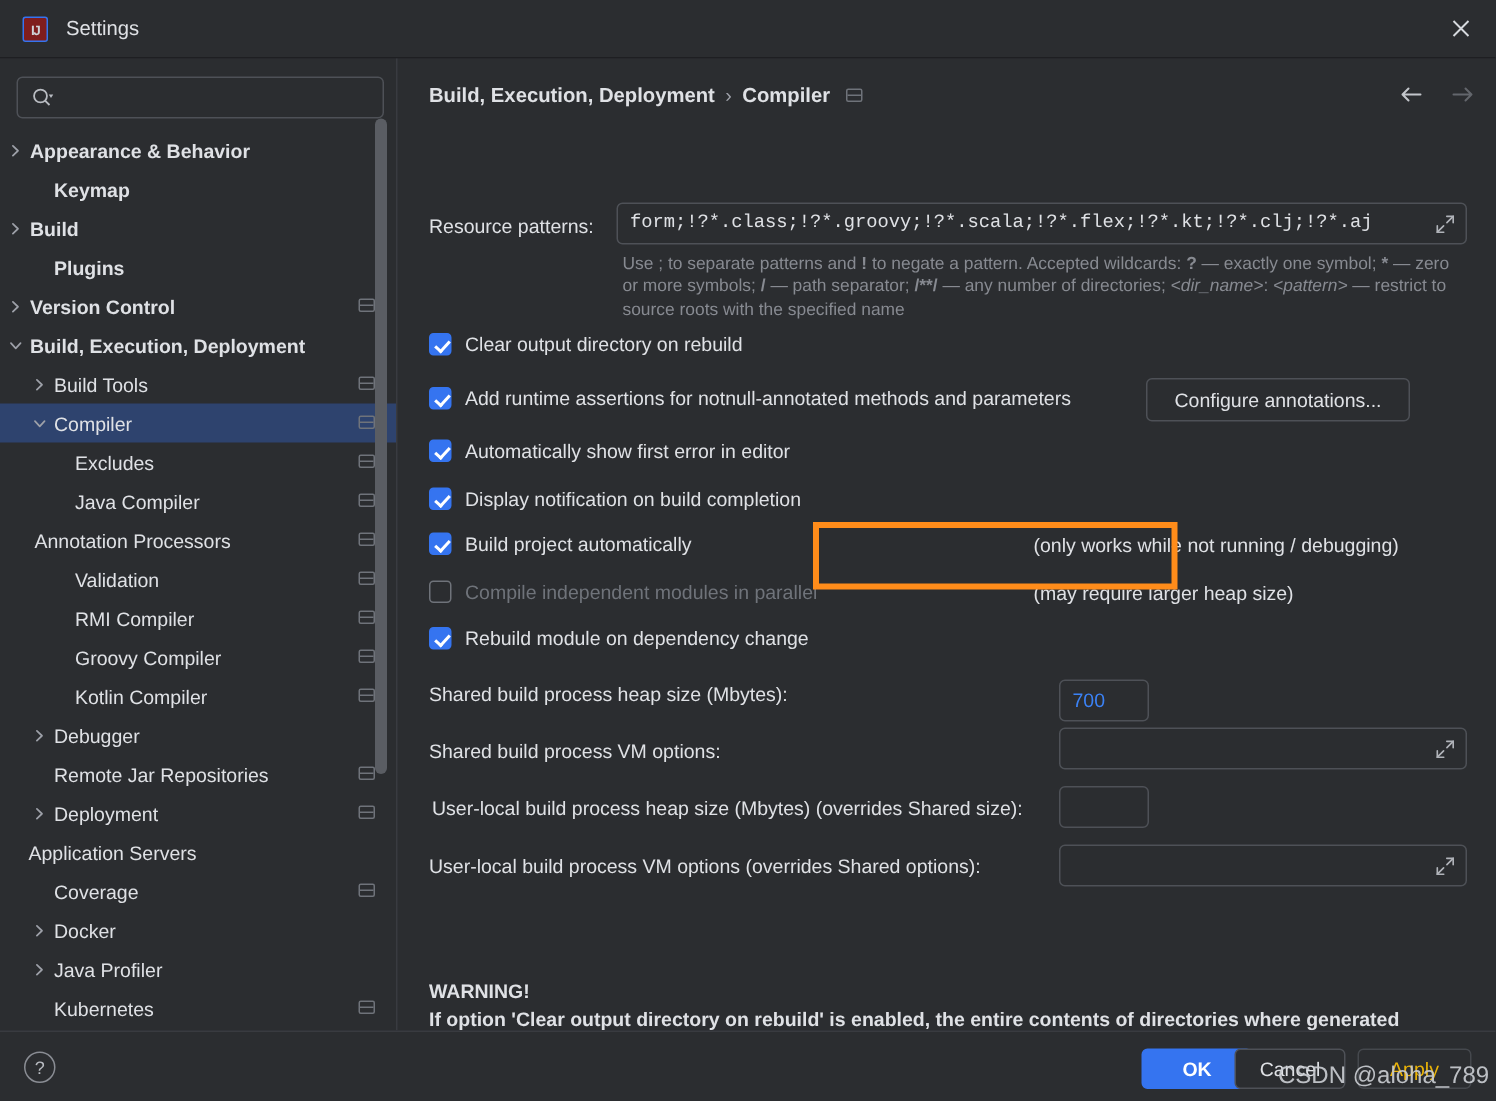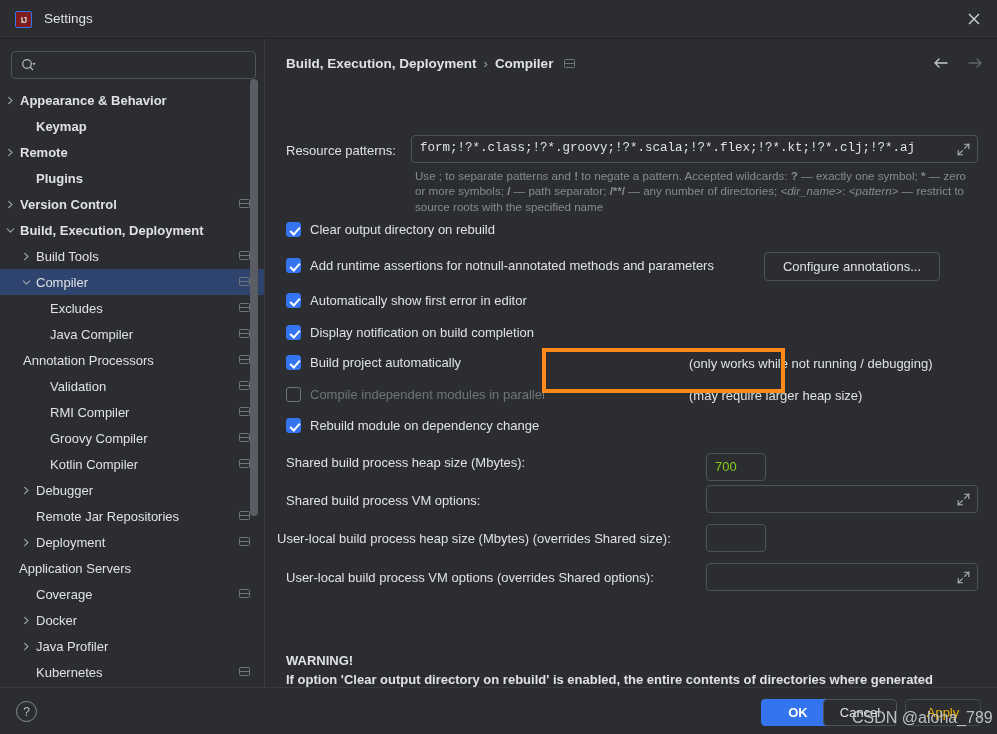--- a/index.html
+++ b/index.html
@@ -185,21 +185,21 @@
     position: absolute; left: 499px; top: 213px; width: 176px; height: 29px;
     background: #2b2d30; border: 1px solid #4e5157; border-radius: 4px;
     color: #dfe1e5; font-size: 13px;
     font-family: "Liberation Sans", sans-serif;
     cursor: pointer;
   }
 
   .txt-field {
     position: absolute; background: #2b2d30;
     border: 1px solid #4e5157; border-radius: 4px;
-    color: #84cc16; font-size: 13px;
+    color: #3b82f6; font-size: 13px;
     font-family: "Liberation Sans", sans-serif;
     padding: 0 8px; outline: none;
   }
 
   #warning {
     position: absolute; left: 21px; top: 612px; width: 680px;
     font-size: 13px; font-weight: bold; color: #dfe1e5; line-height: 19px;
   }
 
   
@@ -283,21 +283,21 @@
       </div>
       <div class="tree-row bold">
         <span class="tlabel" style="margin-left: 36px;">Keymap</span>
       </div>
       <div class="tree-row bold">
         <span class="arrow" style="left: 4px;">
           <svg viewBox="0 0 9 9">
             <path d="M2.6 1.3 L6 4.5 L2.6 7.7" stroke="#9da0a8" stroke-width="1.15" fill="none" stroke-linecap="round" stroke-linejoin="round"></path>
           </svg>
         </span>
-        <span class="tlabel" style="margin-left: 20px;">Remote</span>
+        <span class="tlabel" style="margin-left: 20px;">Build</span>
       </div>
       <div class="tree-row bold">
         <span class="tlabel" style="margin-left: 36px;">Plugins</span>
       </div>
       <div class="tree-row bold">
         <span class="arrow" style="left: 4px;">
           <svg viewBox="0 0 9 9">
             <path d="M2.6 1.3 L6 4.5 L2.6 7.7" stroke="#9da0a8" stroke-width="1.15" fill="none" stroke-linecap="round" stroke-linejoin="round"></path>
           </svg>
         </span>
@@ -480,21 +480,21 @@
   <div id="field-group">
       <div class="form-label" style="left: 21px; top: 416px;">Shared build process heap size (Mbytes):</div>
       <div class="txt-field" style="left: 441px; top: 414px; width: 60px; height: 28px; line-height: 26px;"><span>700</span></div>
       <div class="form-label" style="left: 21px; top: 454px;">Shared build process VM options:</div>
       <div class="txt-field" style="left: 441px; top: 446px; width: 272px; height: 28px; line-height: 26px;"><span></span><svg class="expand-icon" viewBox="0 0 13 13">
           <path d="M7.5 1.2 H11.8 V5.5" stroke="#b0b3b9" stroke-width="1.1" fill="none" stroke-linecap="round"></path>
           <path d="M11.8 1.2 L7.6 5.4" stroke="#b0b3b9" stroke-width="1.1" fill="none" stroke-linecap="round"></path>
           <path d="M5.5 11.8 H1.2 V7.5" stroke="#b0b3b9" stroke-width="1.1" fill="none" stroke-linecap="round"></path>
           <path d="M1.2 11.8 L5.4 7.6" stroke="#b0b3b9" stroke-width="1.1" fill="none" stroke-linecap="round"></path>
         </svg></div>
-      <div class="form-label" style="left: 12px; top: 492px; text-align: center;">User-local build process heap size (Mbytes) (overrides Shared size):</div>
+      <div class="form-label" style="left: 23px; top: 492px; text-align: center;">User-local build process heap size (Mbytes) (overrides Shared size):</div>
       <div class="txt-field" style="left: 441px; top: 485px; width: 60px; height: 28px; line-height: 26px;"><span></span></div>
       <div class="form-label" style="left: 21px; top: 531px;">User-local build process VM options (overrides Shared options):</div>
       <div class="txt-field" style="left: 441px; top: 524px; width: 272px; height: 28px; line-height: 26px;"><span></span><svg class="expand-icon" viewBox="0 0 13 13">
           <path d="M7.5 1.2 H11.8 V5.5" stroke="#b0b3b9" stroke-width="1.1" fill="none" stroke-linecap="round"></path>
           <path d="M11.8 1.2 L7.6 5.4" stroke="#b0b3b9" stroke-width="1.1" fill="none" stroke-linecap="round"></path>
           <path d="M5.5 11.8 H1.2 V7.5" stroke="#b0b3b9" stroke-width="1.1" fill="none" stroke-linecap="round"></path>
           <path d="M1.2 11.8 L5.4 7.6" stroke="#b0b3b9" stroke-width="1.1" fill="none" stroke-linecap="round"></path>
         </svg></div>
     </div>
 

